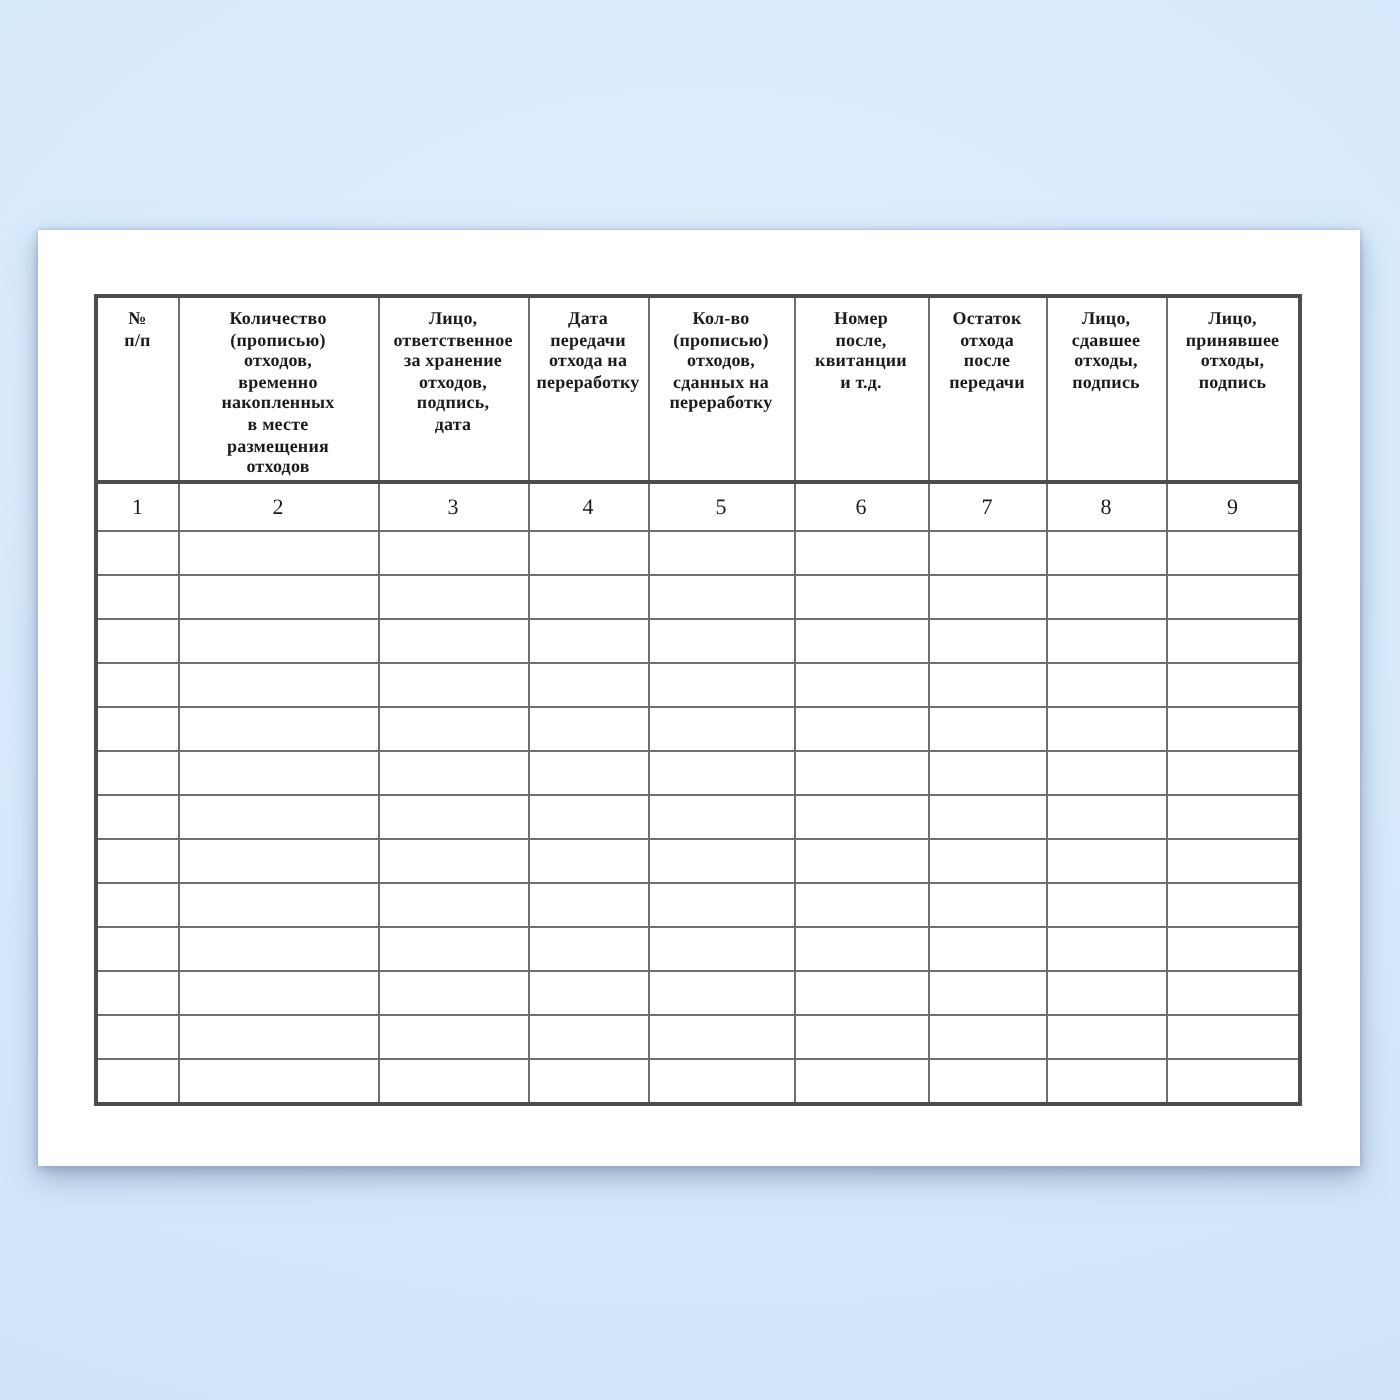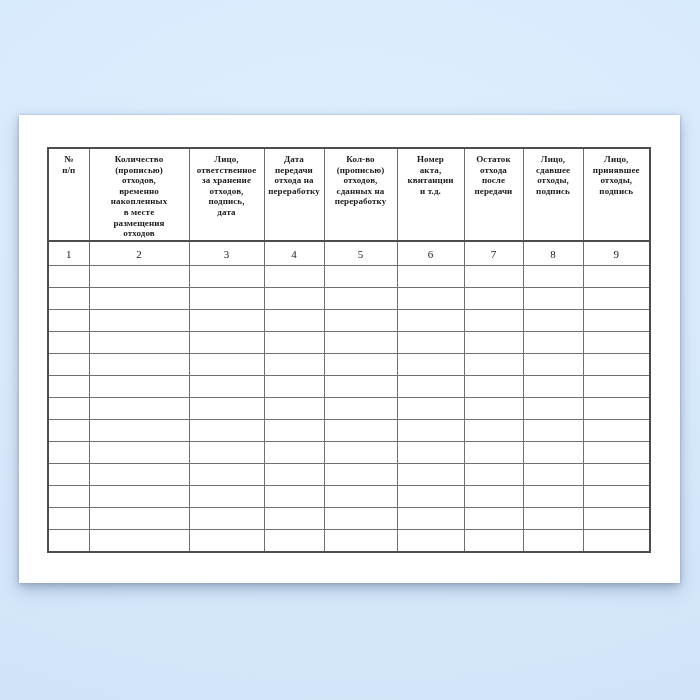--- a/index.html
+++ b/index.html
@@ -105,21 +105,21 @@
           <th>Дата
 передачи
 отхода на
 переработку</th>
           <th>Кол-во
 (прописью)
 отходов,
 сданных на
 переработку</th>
           <th>Номер
-акта,
+после,
 квитанции
 и т.д.</th>
           <th>Остаток
 отхода
 после
 передачи</th>
           <th>Лицо,
 сдавшее
 отходы,
 подпись</th>

